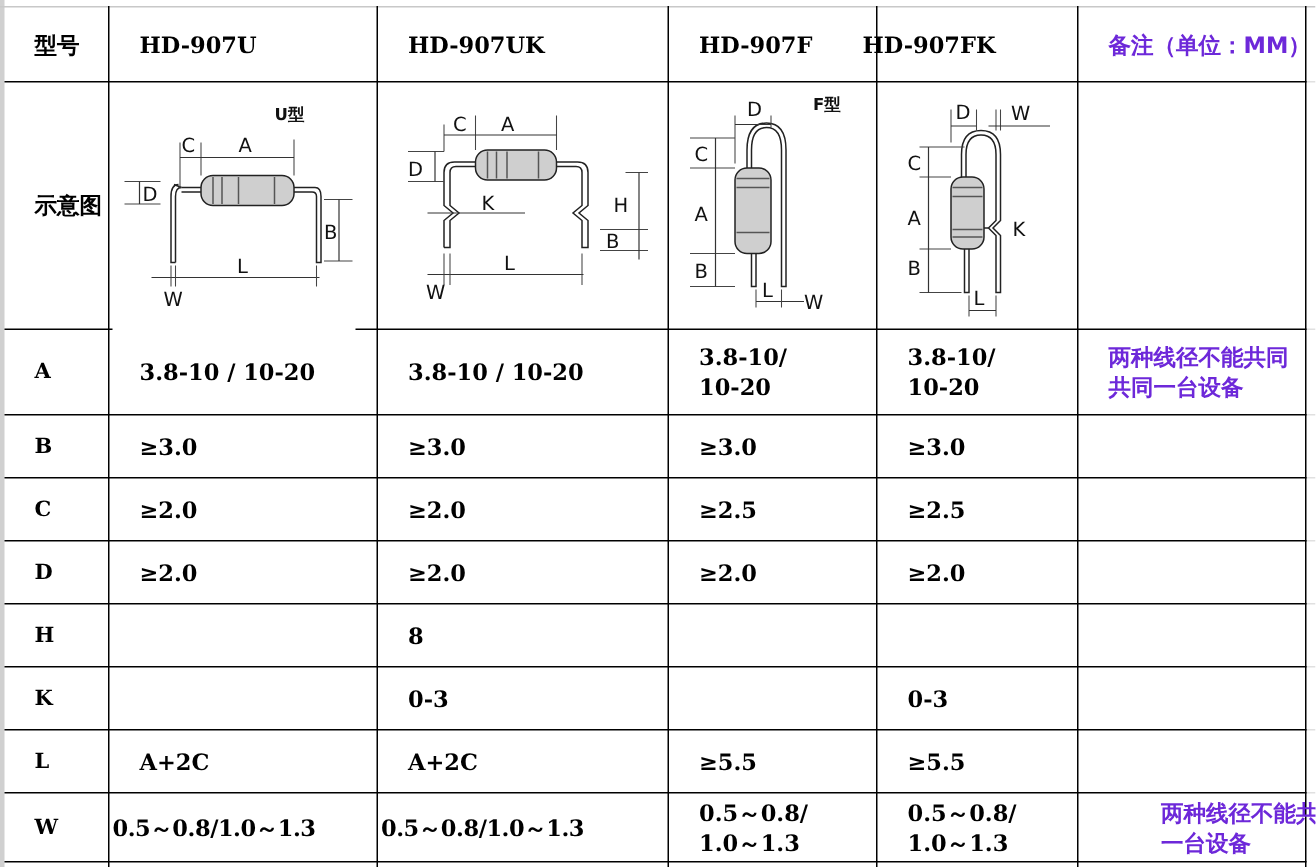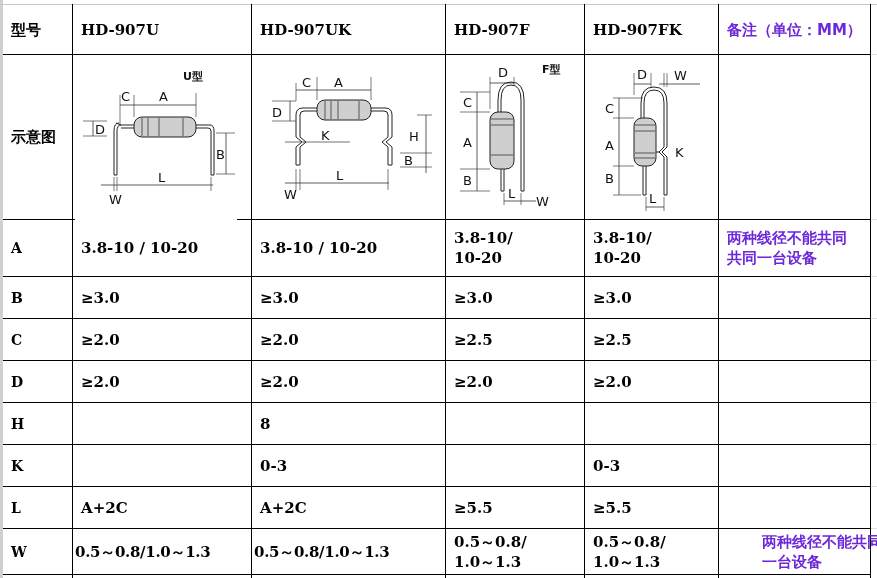--- a/index.html
+++ b/index.html
@@ -5,21 +5,21 @@
   html, body { margin: 0; padding: 0; background: #ffffff; }
   body { width: 877px; height: 578px; position: relative; overflow: hidden;
          font-family: "DejaVu Serif", "Liberation Serif", serif; color: #000; }
   .gridbg { position: absolute; left: 0; top: 0; width: 877px; height: 578px; }
   .leftbar { position: absolute; left: 0; top: 0; width: 3px; height: 578px; background: #d0d0d0; }
   .toprule { position: absolute; left: 0; top: 4px; width: 877px; height: 1px; background: #c8c8c8; }
   .vline { position: absolute; width: 1px; background: #000; }
   .hline { position: absolute; height: 1px; background: #000; }
   .gline { position: absolute; height: 1px; background: #e0e0e0; }
   .cell { position: absolute; display: flex; align-items: center; box-sizing: border-box;
-          padding-left: 8px; font-size: 15px; line-height: 20px; font-weight: bold; white-space: pre; }
+          padding-left: 20px; font-size: 15px; line-height: 20px; font-weight: bold; white-space: pre; }
   .cell.lbl { font-size: 14px; }
   .cell.cjk { font-family: "DejaVu Sans", sans-serif; font-size: 15px; font-weight: bold; }
   .cell.red { color: #6d28d9; font-family: "DejaVu Sans", sans-serif; font-size: 15px; font-weight: bold; }
   .diag { position: absolute; }
   .diag svg { display: block; }
   .dlabel { font-family: "DejaVu Sans", sans-serif; font-size: 13px; fill: #111; }
 </style>
 </head>
 <body>
 
@@ -54,21 +54,21 @@
   <div class="hline" style="left:3px; top:444px; width:868px;"></div>
   <div class="hline" style="left:3px; top:486px; width:868px;"></div>
   <div class="hline" style="left:3px; top:528px; width:868px;"></div>
   <div class="hline" style="left:3px; top:574px; width:868px;"></div>
 </div>
 
 <div class="cell cjk" style="left:3px; top:5px; width:69px; height:49px;">型号</div>
 <div class="cell" style="left:73px; top:5px; width:178px; height:49px;">HD-907U</div>
 <div class="cell" style="left:252px; top:5px; width:193px; height:49px;">HD-907UK</div>
 <div class="cell" style="left:446px; top:5px; width:138px; height:49px;">HD-907F</div>
-<div class="cell" style="left:585px; top:5px; width:133px; height:49px;">HD-907FK</div>
+<div class="cell" style="left:555px; top:5px; width:133px; height:49px;">HD-907FK</div>
 <div class="cell red" style="left:719px; top:5px; width:151px; height:49px;">备注（单位：MM）</div>
 
 <div class="cell cjk" style="left:3px; top:55px; width:69px; height:164px;">示意图</div>
 
 <div class="diag" style="left:73px; top:55px;text-decoration:underline;">
   <svg width="178" height="164" viewBox="0 0 178 164">
     <text x="110" y="25" class="dlabel" style="font-size:11px;font-weight:bold">U型</text>
 
     <path d="M43,68 L48,70 Q44,70 44,76 L44,120" fill="none" stroke="#222" stroke-width="1"></path>
     <path d="M46,68 Q41,68 41,76 L41,120 L44,120" fill="none" stroke="#222" stroke-width="1"></path>

